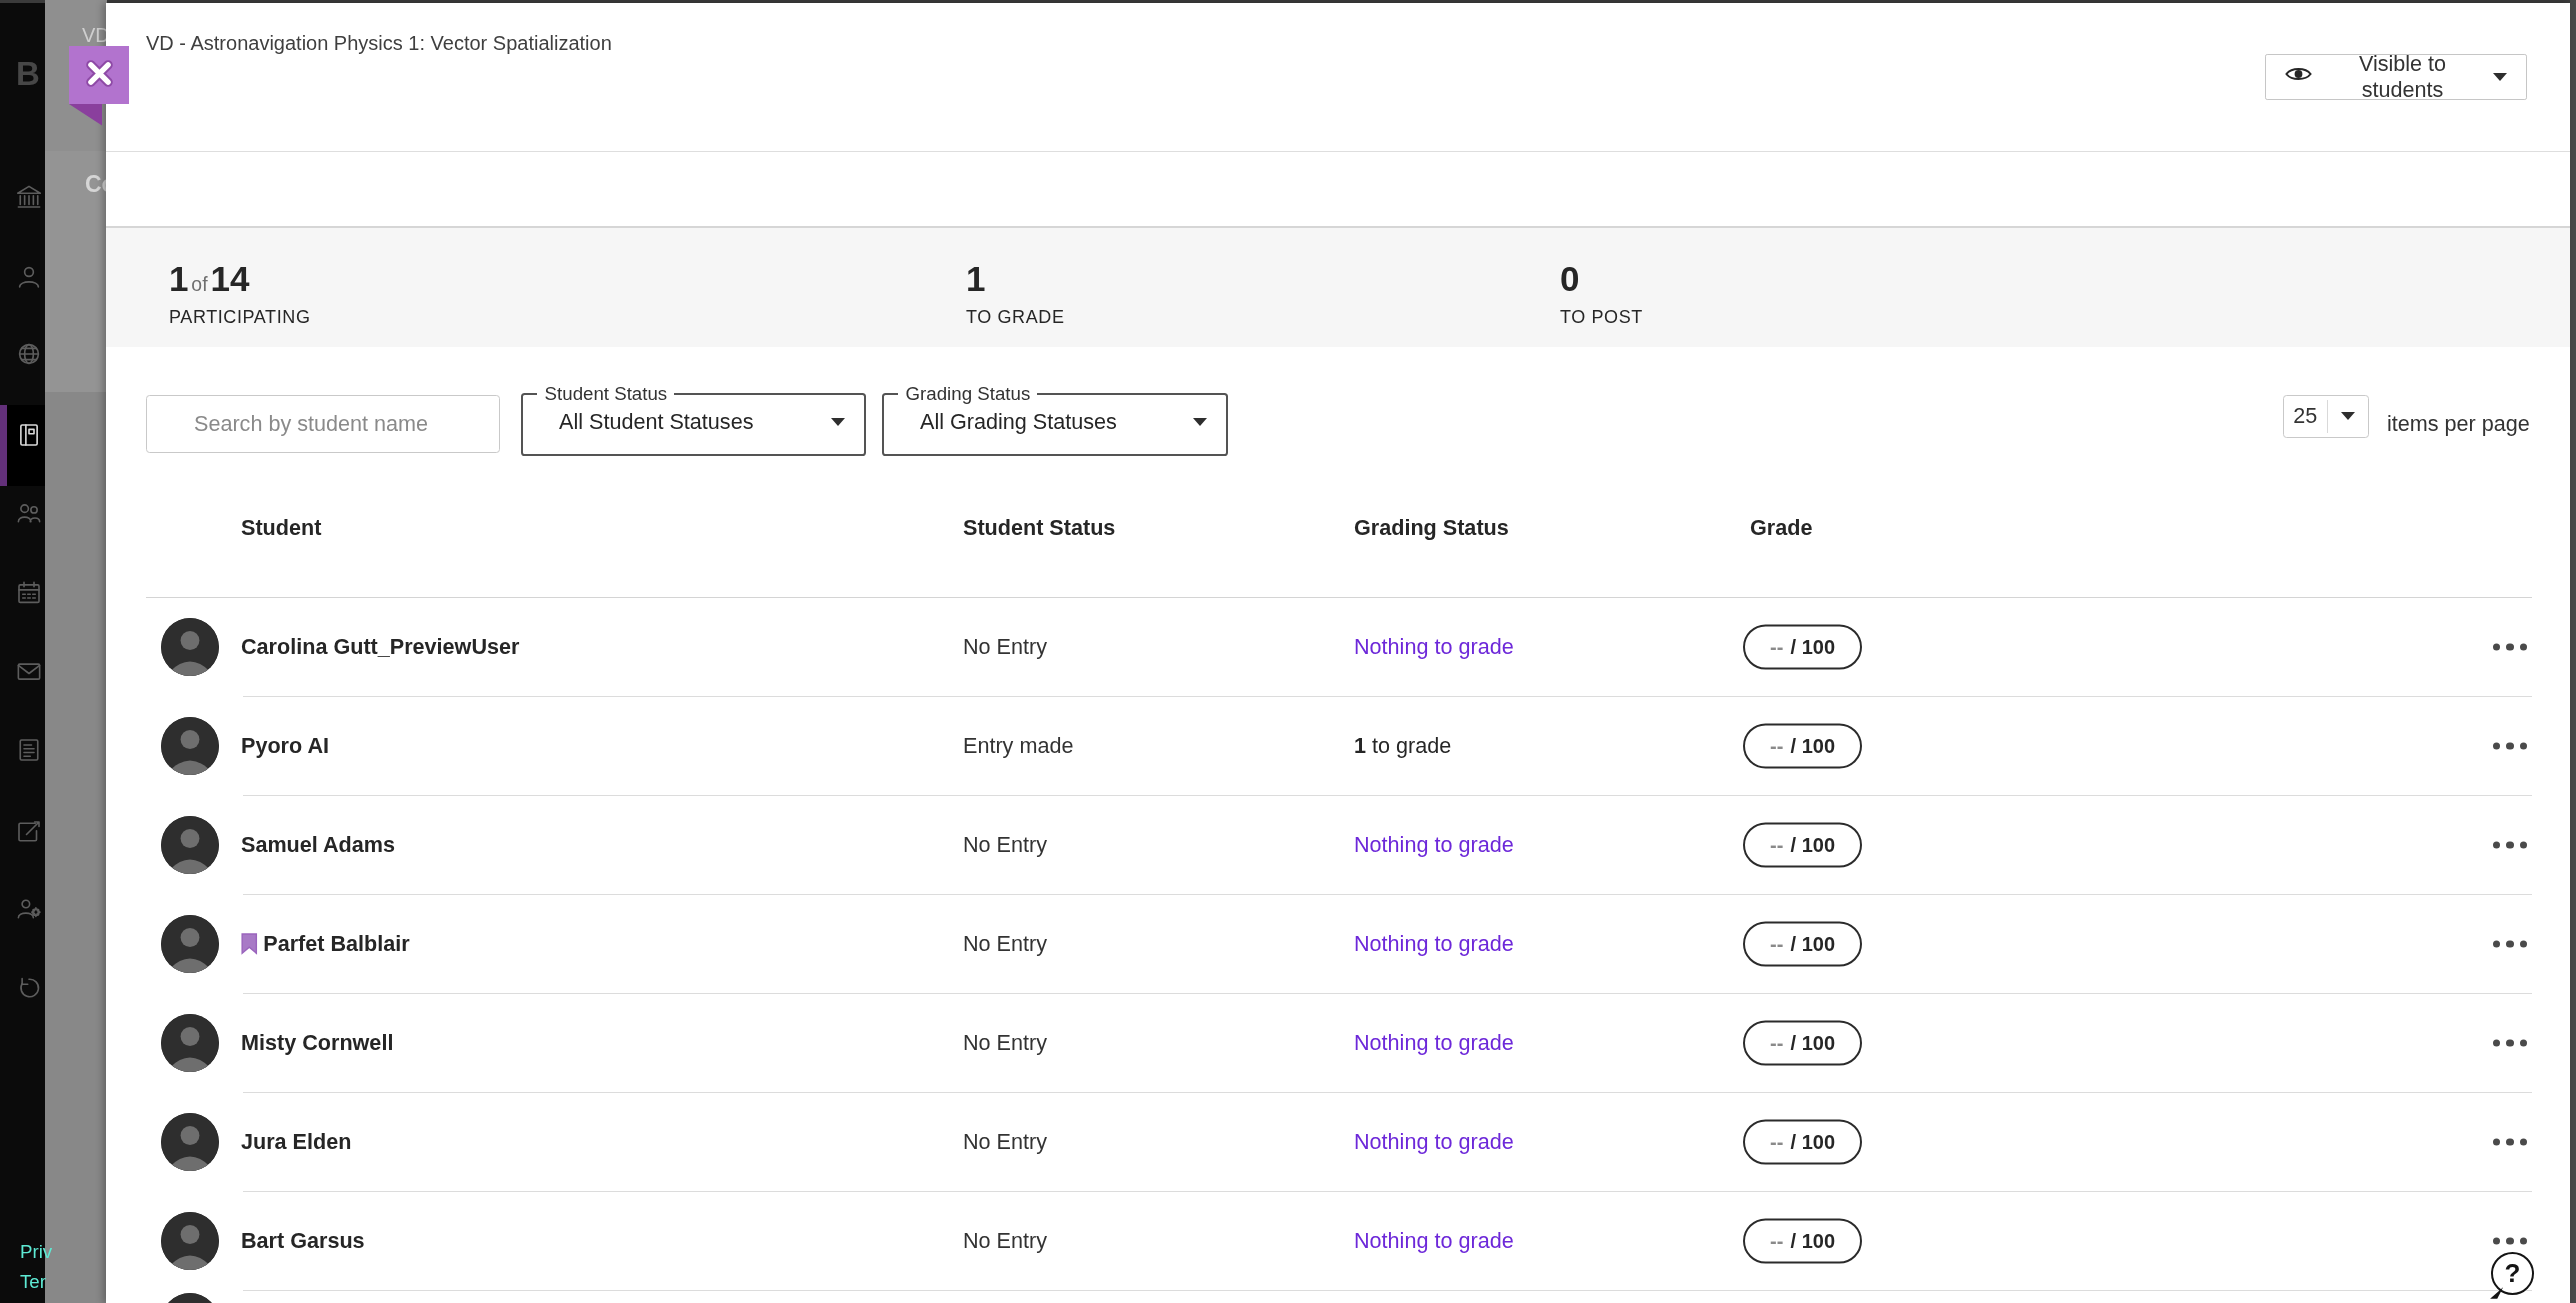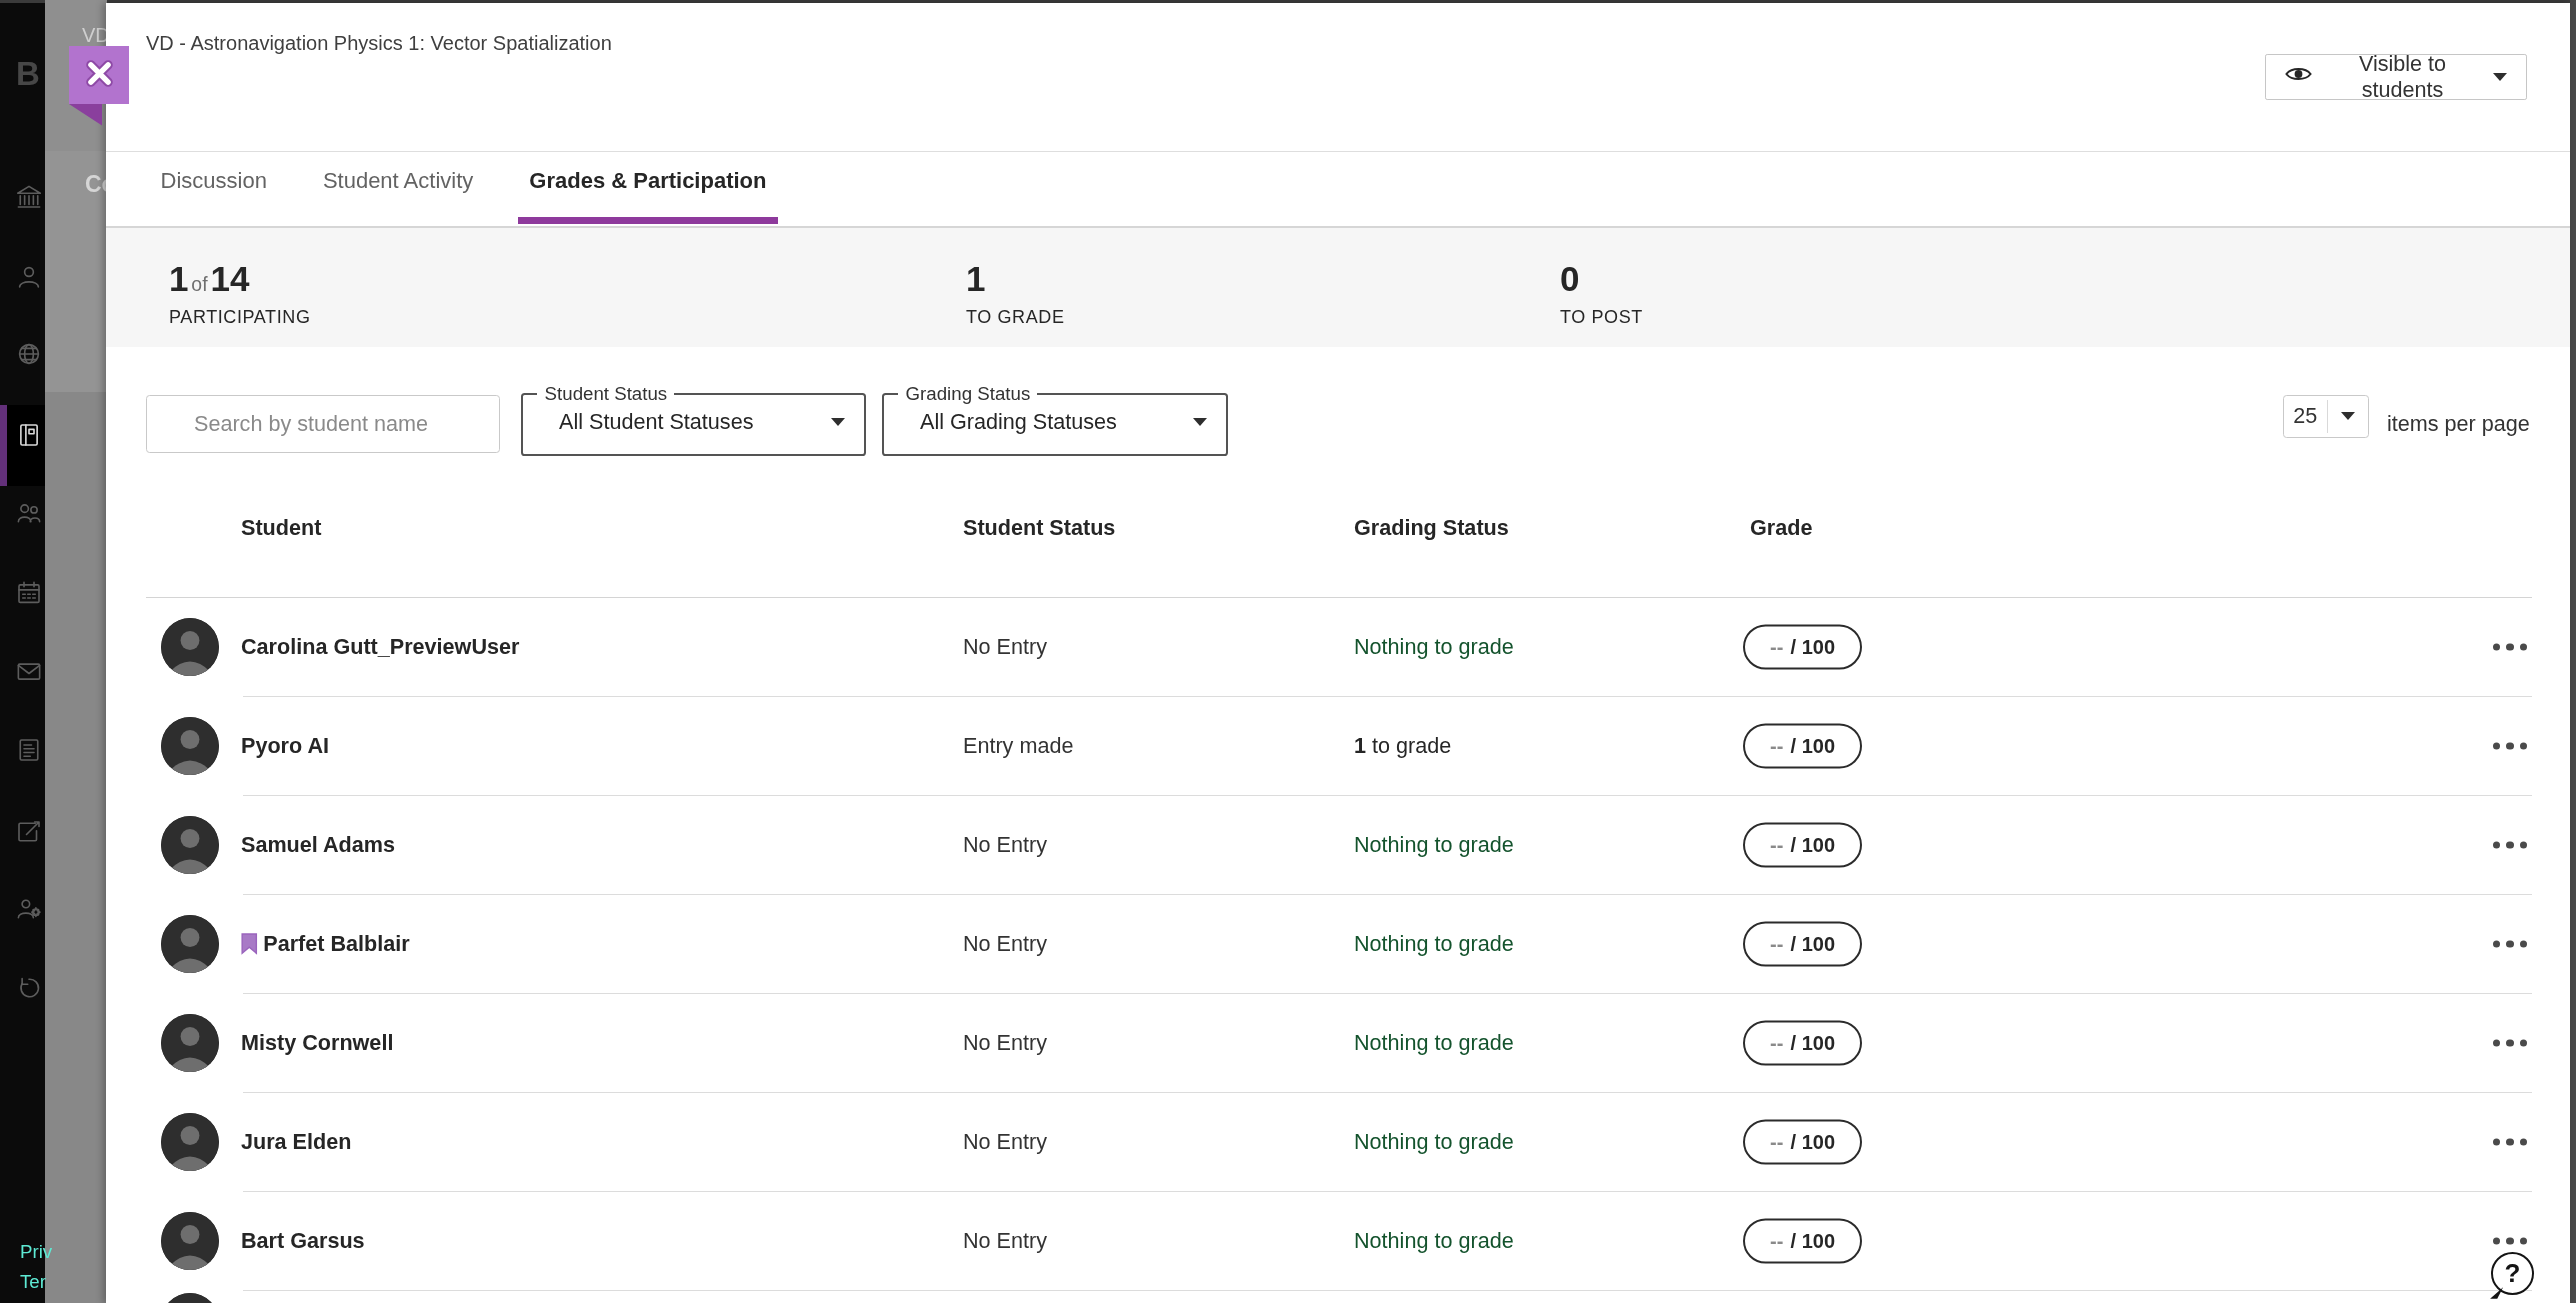--- a/index.html
+++ b/index.html
@@ -85,21 +85,21 @@
   .th-student{ left:135px; } .th-status{ left:857px; } .th-grading{ left:1248px; } .th-grade{ left:1644px; }
   .thead-divider{ position:absolute; left:40px; top:594px; width:2386px; height:1.4px; background:#d4d4d4; }
   .rows{ position:absolute; left:0; top:595px; width:2464px; }
   .row{ position:relative; height:99px; }
   .row::after{ content:''; position:absolute; left:137px; right:38px; bottom:0; height:1.4px; background:#dcdcdc; }
   .avatar{ position:absolute; left:55px; top:50%; transform:translateY(-50%); width:58px; height:58px;
            border-radius:50%; overflow:hidden; background:#2e2e2e; }
   .name{ position:absolute; left:135px; top:50%; transform:translateY(-50%); font-size:21.6px; font-weight:700;
          color:#262626; display:flex; align-items:center; gap:5.8px; }
   .cell-status{ position:absolute; left:857px; top:50%; transform:translateY(-50%); font-size:21.6px; color:#333; }
-  .cell-grading{ position:absolute; left:1248px; top:50%; transform:translateY(-50%); font-size:21.6px; color:#14532d; }
+  .cell-grading{ position:absolute; left:1248px; top:50%; transform:translateY(-50%); font-size:21.6px; color:#6d28d9; }
   .row.graded .cell-grading{ color:#262626; }
   .cell-grading .gval{ font-weight:700; color:#262626; }
   .grade-pill{ position:absolute; left:1637px; top:50%; transform:translateY(-50%); width:119px; height:45px;
                border:2.2px solid #2b2b2b; border-radius:24.4px; background:#fff; display:flex; align-items:center;
                justify-content:center; gap:7.2px; font-size:20px; font-weight:600; cursor:pointer; }
   .grade-pill .g-empty{ color:#8a8a8a; }
   .grade-pill .g-total{ color:#262626; }
   .row-menu{ position:absolute; left:2381px; top:50%; transform:translateY(-50%); display:flex; gap:6.5px;
              background:none; border:none; cursor:pointer; padding:5.8px; }
   .row-menu i{ width:7.2px; height:7.2px; border-radius:50%; background:#4a4a4a; display:block; }
@@ -215,25 +215,20 @@
             <path d="M2 14 C9 4.5 29 4.5 36 14 C29 23.5 9 23.5 2 14 Z" fill="none" stroke="#262626" stroke-width="2.8"></path>
             <circle cx="19" cy="14" r="5.5" fill="#262626"></circle>
           </svg>
       </span>
       <span>Visible to students</span>
       <span class="caret"></span>
     </button>
 
     <div class="header-divider"></div>
 
-    <nav class="tabs">
-      <button class="tab">Discussion</button>
-      <button class="tab">Student Activity</button>
-      <button class="tab active">Grades &amp; Participation</button>
-    </nav>
 
     <section class="stats-band">
       <div class="stat" style="left:63px">
         <div class="stat-line">
           <span>1</span><span class="stat-of">of</span><span>14</span>
         </div>
         <div class="stat-label">PARTICIPATING</div>
       </div>
       <div class="stat" style="left:860px">
         <div class="stat-line">1</div>

